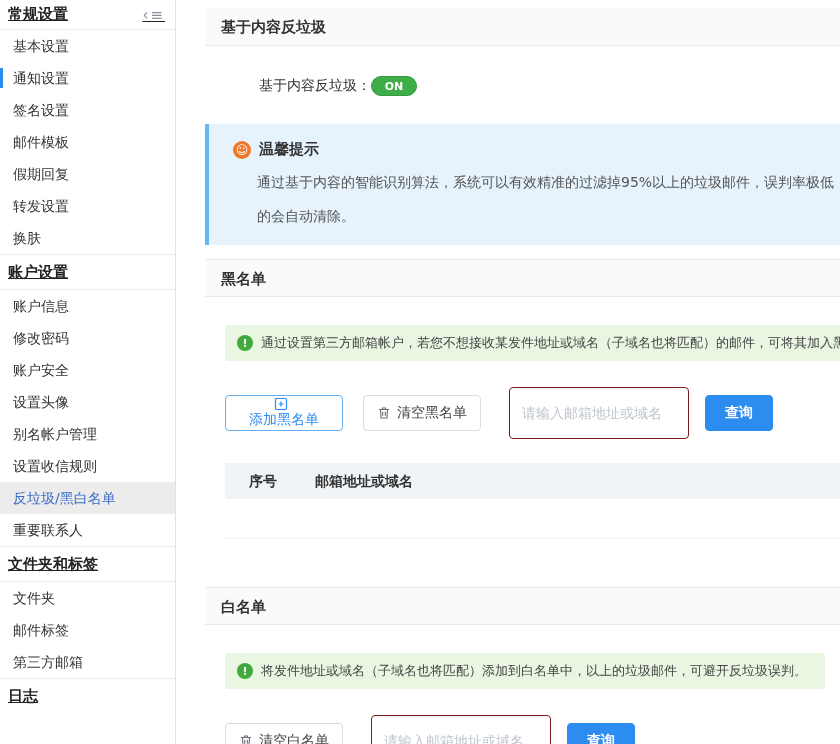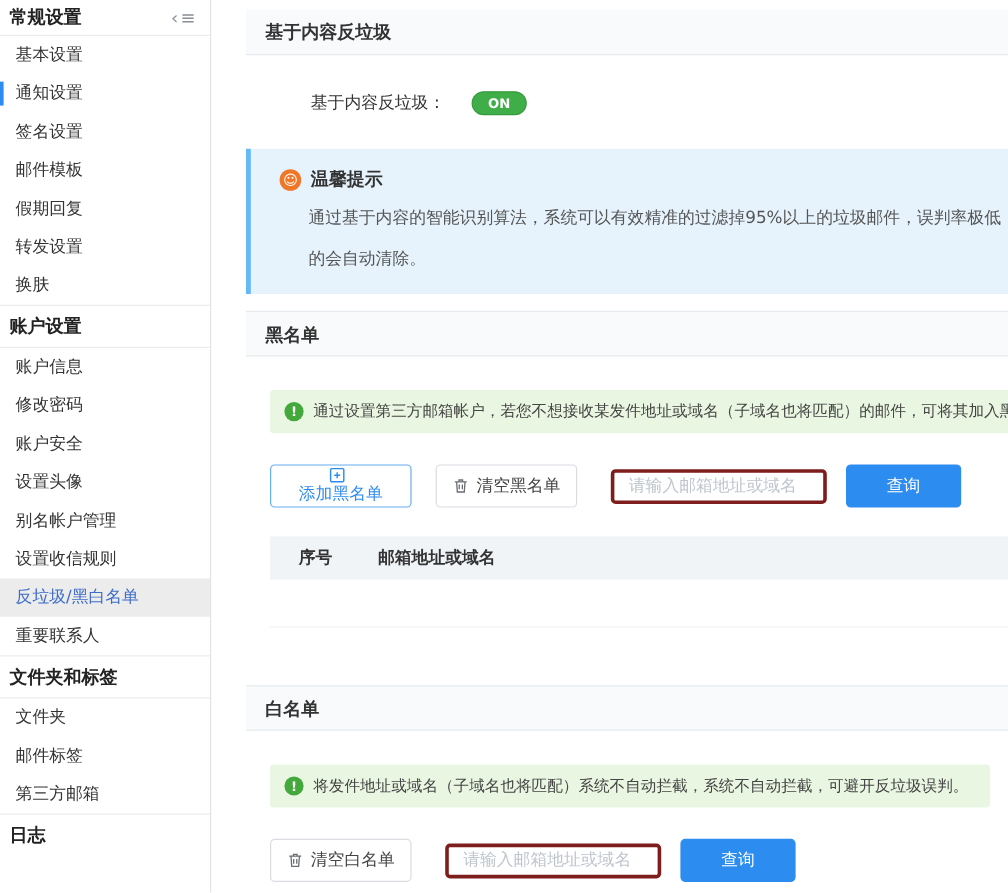--- a/index.html
+++ b/index.html
@@ -3,38 +3,38 @@
 <meta charset="utf-8">
 <style>
   * { margin:0; padding:0; box-sizing:border-box; }
   html,body { background:#fff; }
   body { font-family:"DejaVu Sans","Liberation Sans",sans-serif; }
   .page { position:relative; width:840px; height:744px; overflow:hidden; background:#fff; }
 
   
   .sidebar { position:absolute; left:0; top:0; width:176px; height:744px; background:#fff; border-right:1px solid #e3e3e3; }
   .side-title { display:flex; justify-content:space-between; align-items:center; height:30px; padding:0 10px 0 8px;
-                font-size:15px; font-weight:bold; color:#222; border-bottom:1px solid #ececec; }
+                font-size:15px; font-weight:bold; color:#222; border-bottom:1px solid #ececec;text-decoration:underline; }
   .side-title.mid { height:36px; border-top:1px solid #ececec; }
   .side-title.last { border-bottom:none; }
   .collapse { font-size:15px; color:#8a9099; font-weight:normal; letter-spacing:2px; cursor:pointer; }
   .side-item { position:relative; height:32px; line-height:32px; padding-left:13px; font-size:14px; color:#333; cursor:pointer; }
   .side-item.active { background:#ececec; color:#3e6cc8; }
   .ind { position:absolute; left:0; top:6px; width:3px; height:20px; background:#2d8cf0; }
 
   
   .main { position:absolute; left:205px; top:0; width:700px; }
   .sec-header { height:38px; line-height:38px; padding-left:16px; background:#f8fafb;
                 border-bottom:1px solid #e6eaee; font-size:15px; font-weight:bold; color:#333; }
   .sec-header.first { margin-top:8px; }
   .sec-header.topline { border-top:1px solid #e6eaee; }
 
   .toggle-row { display:flex; align-items:center; padding:30px 0 28px 54px; }
   .toggle-label { font-size:14px; color:#333; }
-  .toggle-pill { display:inline-flex; align-items:center; justify-content:center; width:46px; height:20px; margin-left:22px;
+  .toggle-pill { display:inline-flex; align-items:center; justify-content:center; width:46px; height:20px; margin-left:0;
                  border-radius:10px; background:#3fae49; border:1px solid #339b3d; color:#fff; font-size:11px; font-weight:bold; cursor:pointer; }
 
   .tip-box { background:#e6f3fc; border-left:4px solid #63b8f6; padding:16px 0 12px 24px; }
   .tip-head { display:flex; align-items:center; }
   .tip-icon { display:inline-flex; align-items:center; justify-content:center; width:18px; height:18px; border-radius:50%;
               background:#ee7728; color:#fff; font-size:12px; line-height:1; }
   .tip-title { margin-left:8px; font-size:15px; font-weight:bold; color:#333; }
   .tip-text { margin:6px 0 0 24px; font-size:14px; color:#555; line-height:34px; white-space:nowrap; }
 
   .sec-gap { height:14px; }
@@ -43,24 +43,24 @@
             background:#e9f7e2; border-radius:3px; font-size:13px; color:#444; white-space:nowrap; }
   .notice-icon { display:inline-flex; align-items:center; justify-content:center; flex:0 0 16px; width:16px; height:16px;
                  margin-right:8px; border-radius:50%; background:#44a93c; color:#fff; font-size:11px; font-weight:bold; line-height:1; }
 
   .actions { display:flex; align-items:center; margin-top:26px; white-space:nowrap; }
   .btn { display:inline-flex; align-items:center; justify-content:center; height:36px; border-radius:4px;
          font-size:14px; cursor:pointer; background:#fff; }
   .btn.outline-blue { min-width:118px; border:1px solid #66aef2; color:#2d8cf0; margin-right:20px;flex-direction:column; }
   .btn.outline-gray { min-width:118px; border:1px solid #d9dce1; color:#444; margin-right:28px; }
   .btn-icon { display:inline-flex; margin-right:6px; }
-  .query-input { width:180px; height:29px; border:3px solid #7f1d1d; border-radius:4px; padding:0 12px;
+  .query-input { width:180px; height:52px; border:1px solid #7f1d1d; border-radius:4px; padding:0 12px;
                  font-size:14px; color:#4d7c0f; margin-right:16px; outline:none; font-family:inherit; }
   .query-input::placeholder { color:#bfc5cd; }
-  .btn.primary { width:96px; background:#2d8cf0; border:1px solid #2d8cf0; color:#fff; }
+  .btn.primary { width:68px; background:#2d8cf0; border:1px solid #2d8cf0; color:#fff;font-weight:bold; }
 
   .table { margin-top:24px; width:640px; }
   .thead { display:flex; height:36px; line-height:36px; background:#f0f4f7; font-size:14px; font-weight:bold; color:#333; }
   .th-index { width:90px; padding-left:24px; }
   .trow { height:40px; border-bottom:1px solid #f0f2f5; }
 
   .whitelist-gap { height:48px; }
 </style>
 </head>
 <body>
@@ -176,21 +176,21 @@
       <div class="whitelist-gap"></div>
     </section>
 
     <section>
       <div class="sec-header topline">
         <span>白名单</span>
       </div>
       <div class="sec-body">
         <div class="notice">
           <span class="notice-icon">!</span>
-          <span>将发件地址或域名（子域名也将匹配）系统不自动拦截，系统不自动拦截，可避开反垃圾误判。</span>
+          <span>将发件地址或域名（子域名也将匹配）添加到白名单中，以上的垃圾邮件，可避开反垃圾误判。</span>
         </div>
         <div class="actions">
           <button class="btn outline-gray">
             <span class="btn-icon">
               <svg width="14" height="14" viewBox="0 0 14 14" fill="none" stroke="#6a6f76" stroke-width="1.1">
                   <path d="M2 3.5h10M5.5 3.5V2h3v1.5M3.5 3.5l.6 8.5h5.8l.6-8.5"></path>
                   <path d="M5.7 5.8v4M8.3 5.8v4"></path>
                 </svg>
             </span>
             <span>清空白名单</span>

